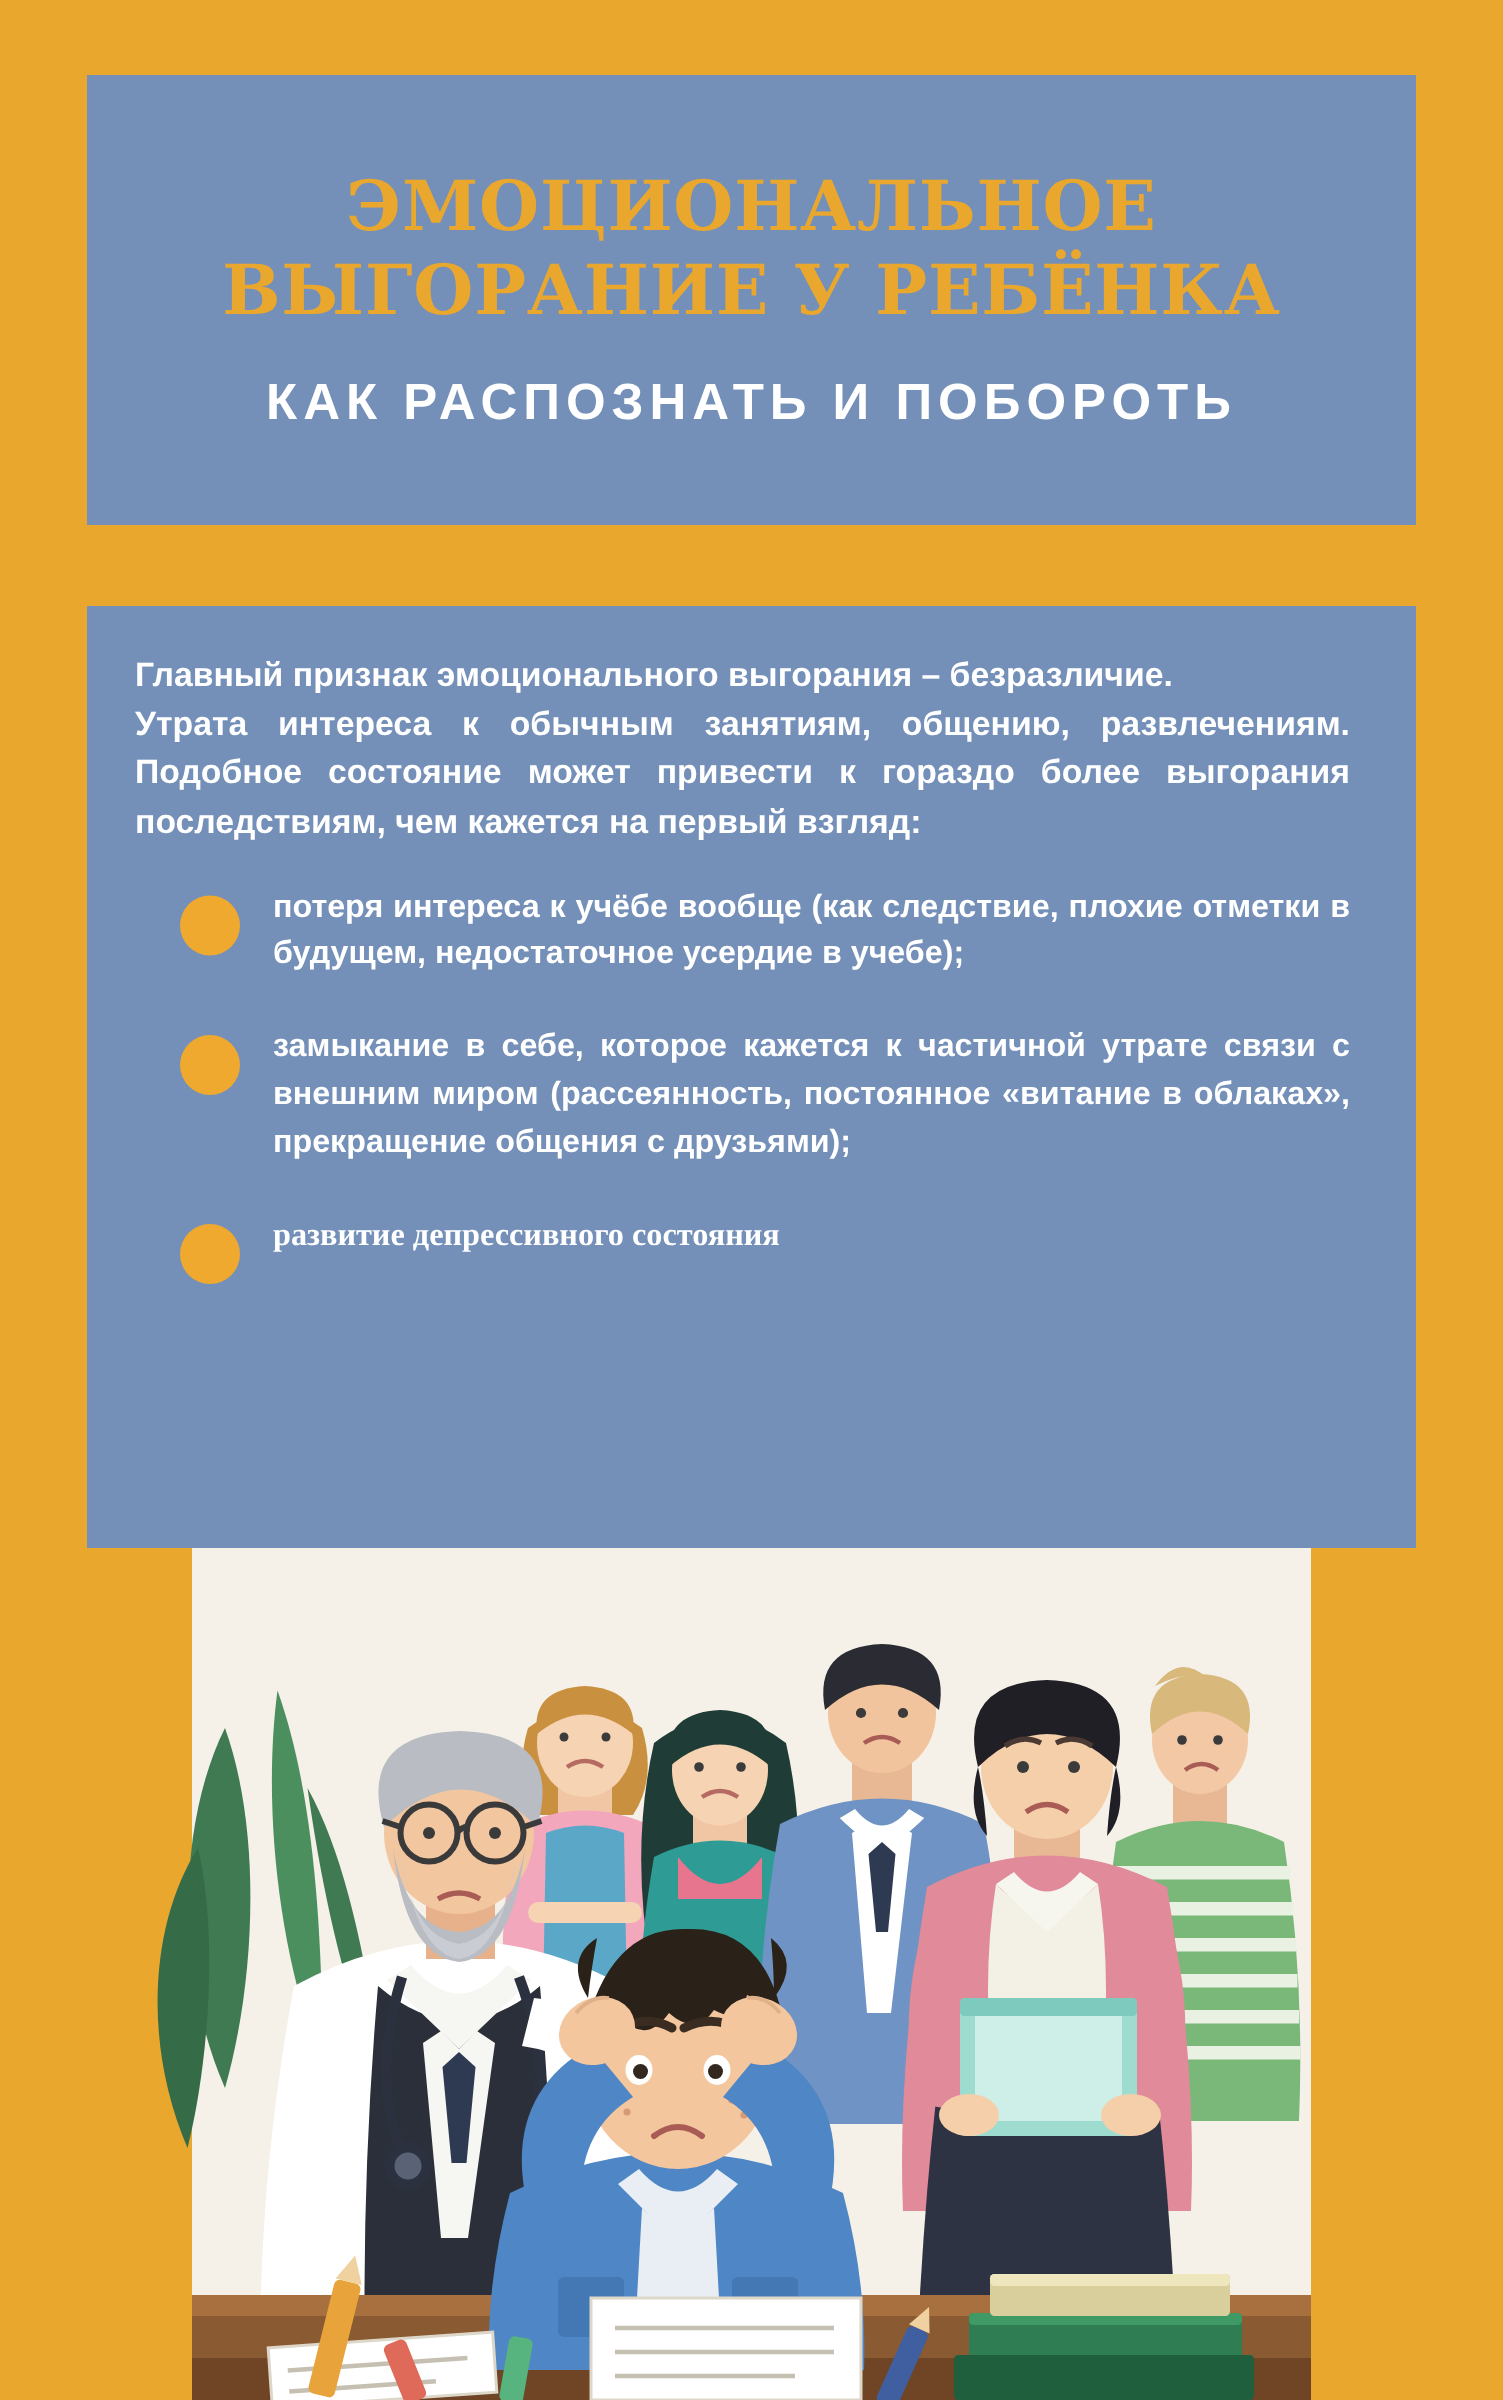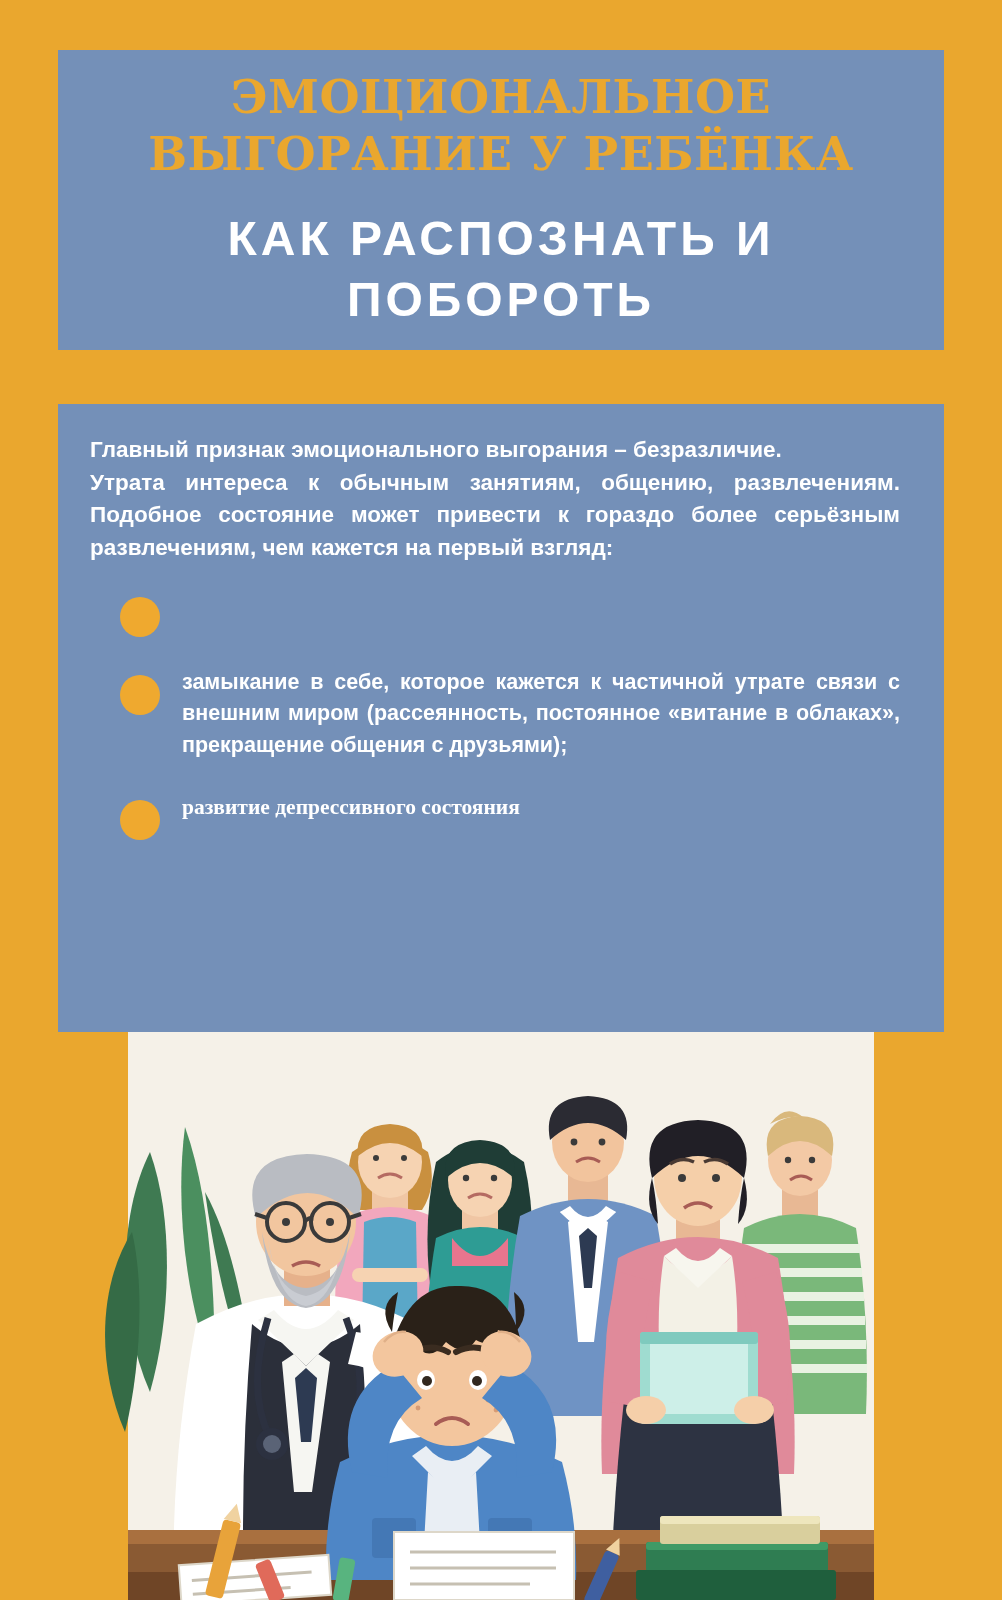--- a/index.html
+++ b/index.html
@@ -39,21 +39,21 @@
     text-align: center;
     letter-spacing: 0.5px;
     text-transform: uppercase;
     margin: 0 0 26px 0;
     max-width: 840px;
   }
   .title-sub {
     font-family: "Liberation Sans", sans-serif;
     font-weight: bold;
     color: #ffffff;
-    font-size: 48px;
+    font-size: 34px;
     line-height: 1.28;
     text-align: center;
     letter-spacing: 4px;
     text-transform: uppercase;
     margin: 0;
     max-width: 760px;
   }
 
   
   .body-card {
@@ -136,26 +136,27 @@
 <body>
 
 <div class="header-card">
   <h1 class="title-main">ЭМОЦИОНАЛЬНОЕ ВЫГОРАНИЕ У РЕБЁНКА</h1>
   <h2 class="title-sub">КАК РАСПОЗНАТЬ И ПОБОРОТЬ</h2>
 </div>
 
 <div class="body-card">
   <div class="intro">
     <p>Главный признак эмоционального выгорания – безразличие.</p>
-    <p>Утрата интереса к обычным занятиям, общению, развлечениям. Подобное состояние может привести к гораздо более серьёзным развлечениям, чем кажется на первый взгляд:</p>
+    <p>Утрата интереса к обычным занятиям, общению, развлечениям. Подобное состояние может привести к гораздо более выгорания последствиям, чем кажется на первый взгляд:</p>
   </div>
 
   <ul class="bullets">
     <li class="bullet-item">
       <span class="bullet-dot"></span>
+      <span class="bullet-text">потеря интереса к учёбе вообще (как следствие, плохие отметки в будущем, недостаточное усердие в учебе);</span>
     </li>
     <li class="bullet-item">
       <span class="bullet-dot"></span>
       <span class="bullet-text">замыкание в себе, которое кажется к частичной утрате связи с внешним миром (рассеянность, постоянное «витание в облаках», прекращение общения с друзьями);</span>
     </li>
     <li class="bullet-item single">
       <span class="bullet-dot"></span>
       <span class="bullet-text">развитие депрессивного состояния</span>
     </li>
   </ul>

